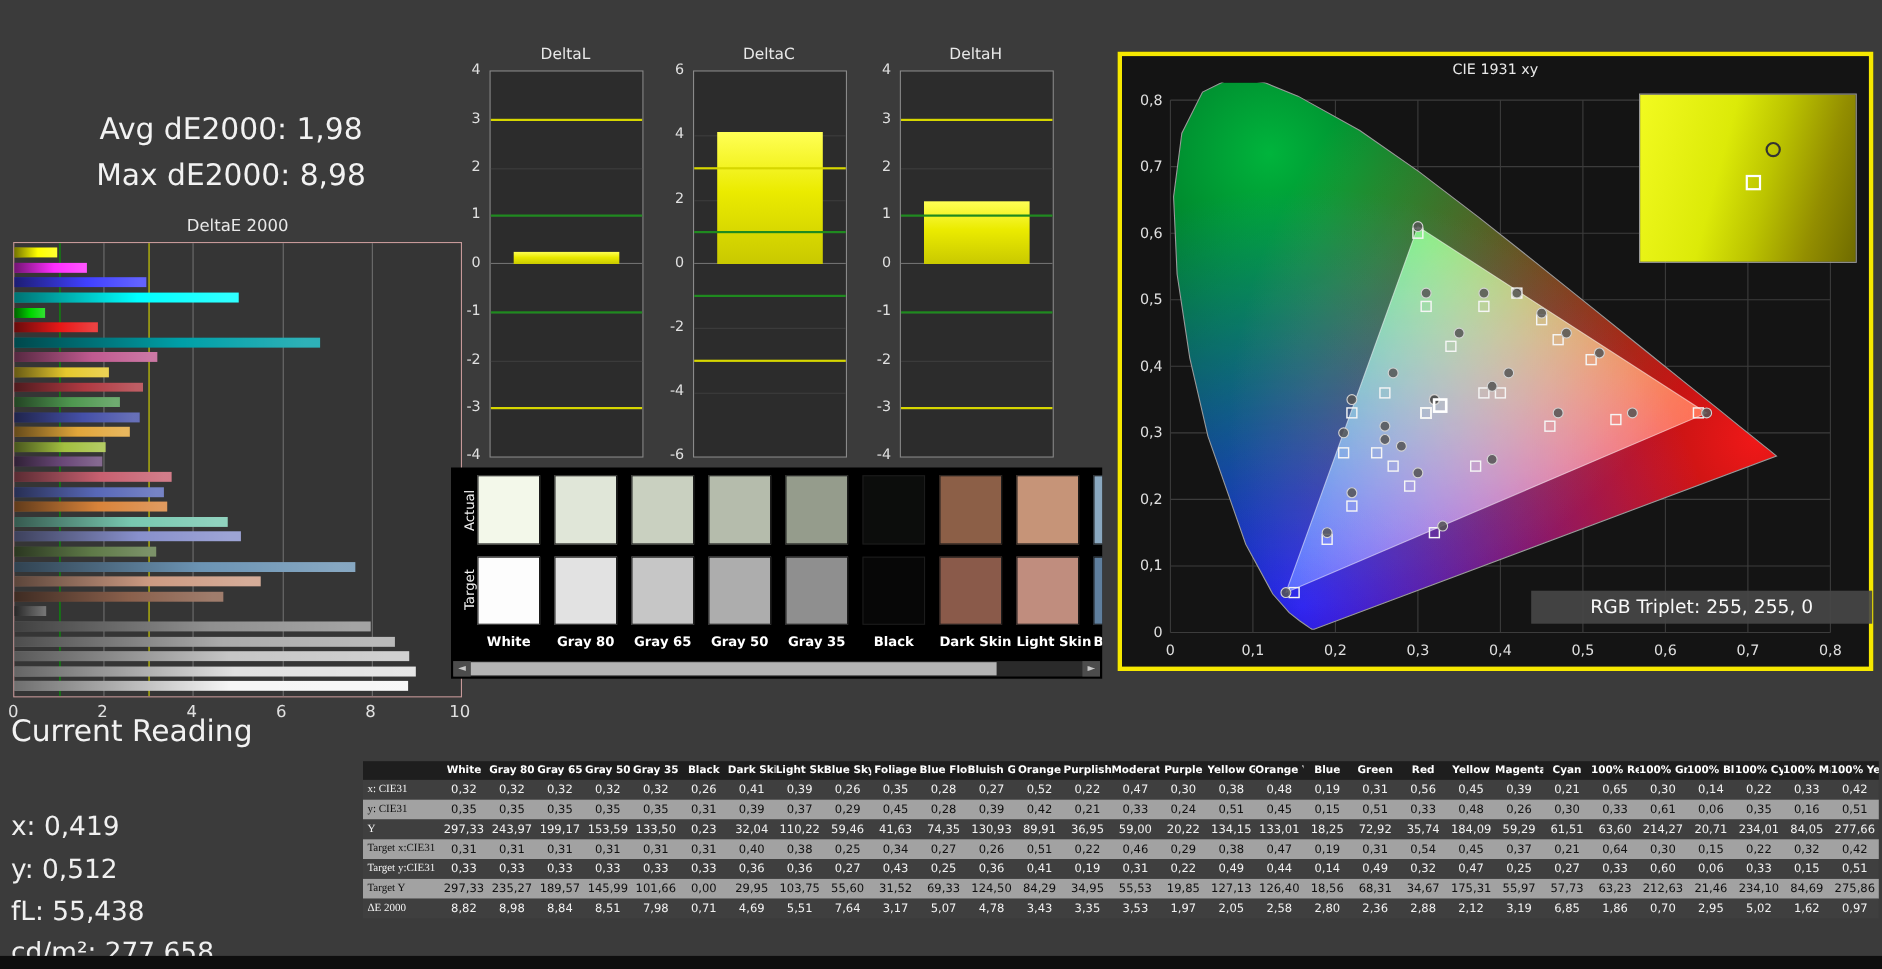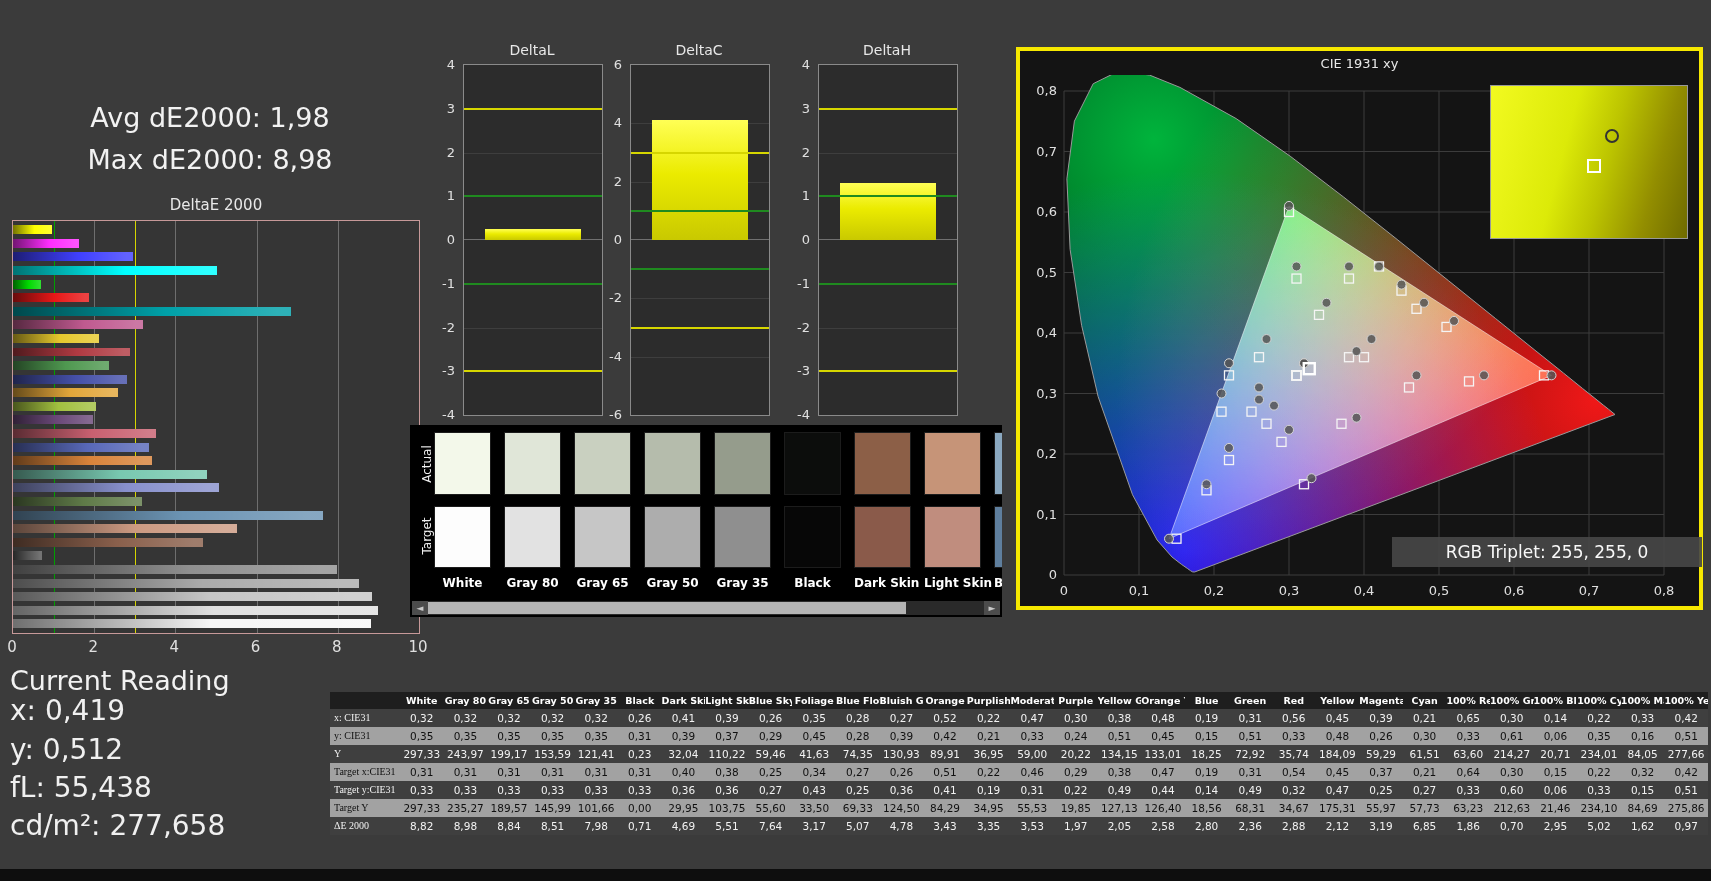--- a/index.html
+++ b/index.html
@@ -15,22 +15,22 @@
   .de-title{position:absolute;top:0;left:0;right:0;text-align:center;font-size:15px;color:#e8e8e8;}
   .de-plot{position:absolute;top:24px;left:0;width:406px;height:412px;border:1px solid #c79999;background:#353535;overflow:hidden;}
   .vline{position:absolute;top:0;bottom:0;width:1px;}
   .de-bars{position:absolute;left:0;right:0;top:2px;bottom:2px;display:flex;flex-direction:column;}
   .brow{flex:1;position:relative;}
   .bar{position:absolute;left:0;top:16%;height:66%;
        background-image:linear-gradient(90deg,rgba(0,0,0,.55) 0%,rgba(0,0,0,0) 55%,rgba(255,255,255,.18) 95%);}
   .de-axis{position:absolute;top:442px;left:0;width:406px;height:20px;}
   .axlbl{position:absolute;transform:translateX(-50%);font-size:15px;color:#e0e0e0;}
 
-  .reading-title{position:absolute;left:10px;top:650px;font-size:27px;color:#f2f2f2;margin-top:15px;}
-  .reading-line{position:absolute;left:10px;font-size:28px;color:#f0f0f0;}
+  .reading-title{position:absolute;left:10px;top:650px;font-size:27px;color:#f2f2f2;}
+  .reading-line{position:absolute;left:10px;font-size:24px;color:#f0f0f0;margin-top:43px;}
 
   
   .vchart{position:absolute;top:42px;width:172px;height:396px;}
   .vtitle{position:absolute;top:0;left:32px;width:138px;text-align:center;font-size:14px;color:#e8e8e8;}
   .vlabels{position:absolute;left:0;top:22px;width:28px;height:350px;}
   .vtick{position:absolute;right:4px;transform:translateY(-50%);font-size:13px;color:#e0e0e0;}
   .vplot{position:absolute;left:32px;top:22px;width:138px;height:350px;background:#2c2c2c;border:1px solid #8a8a8a;overflow:hidden;}
   .hline{position:absolute;left:0;right:0;height:2px;}
   .hgrid{position:absolute;left:0;right:0;height:1px;background:#3e3e3e;}
   .vbar{position:absolute;left:15%;width:70%;
@@ -193,21 +193,21 @@
         <div class="axlbl" style="left: 100%;">10</div>
       </div>
   </div>
 
   <div class="reading-title">Current Reading</div>
   <div class="reading-line" style="top:694px">x: 0,419</div>
   <div class="reading-line" style="top:733px">y: 0,512</div>
   <div class="reading-line" style="top:771px">fL: 55,438</div>
   <div class="reading-line" style="top:809px">cd/m²: 277,658</div>
 
-  <div class="vchart" style="left:431px">
+  <div class="vchart" style="left:413px">
     <div class="vtitle">DeltaL</div>
     <div class="vlabels">
         <div class="vtick" style="top: 0%;">4</div>
         <div class="vtick" style="top: 12.5%;">3</div>
         <div class="vtick" style="top: 25%;">2</div>
         <div class="vtick" style="top: 37.5%;">1</div>
         <div class="vtick" style="top: 50%;">0</div>
         <div class="vtick" style="top: 62.5%;">-1</div>
         <div class="vtick" style="top: 75%;">-2</div>
         <div class="vtick" style="top: 87.5%;">-3</div>
@@ -588,21 +588,21 @@
         <div class="tcell">0,35</div>
         <div class="tcell">0,16</div>
         <div class="tcell">0,51</div>
       </div>
       <div class="trow rdark">
         <div class="tcell tlabel">Y</div>
         <div class="tcell">297,33</div>
         <div class="tcell">243,97</div>
         <div class="tcell">199,17</div>
         <div class="tcell">153,59</div>
-        <div class="tcell">121,41</div>
+        <div class="tcell">133,50</div>
         <div class="tcell">0,23</div>
         <div class="tcell">32,04</div>
         <div class="tcell">110,22</div>
         <div class="tcell">59,46</div>
         <div class="tcell">41,63</div>
         <div class="tcell">74,35</div>
         <div class="tcell">130,93</div>
         <div class="tcell">89,91</div>
         <div class="tcell">36,95</div>
         <div class="tcell">59,00</div>
@@ -692,21 +692,21 @@
         <div class="tcell tlabel">Target Y</div>
         <div class="tcell">297,33</div>
         <div class="tcell">235,27</div>
         <div class="tcell">189,57</div>
         <div class="tcell">145,99</div>
         <div class="tcell">101,66</div>
         <div class="tcell">0,00</div>
         <div class="tcell">29,95</div>
         <div class="tcell">103,75</div>
         <div class="tcell">55,60</div>
-        <div class="tcell">33,50</div>
+        <div class="tcell">31,52</div>
         <div class="tcell">69,33</div>
         <div class="tcell">124,50</div>
         <div class="tcell">84,29</div>
         <div class="tcell">34,95</div>
         <div class="tcell">55,53</div>
         <div class="tcell">19,85</div>
         <div class="tcell">127,13</div>
         <div class="tcell">126,40</div>
         <div class="tcell">18,56</div>
         <div class="tcell">68,31</div>

